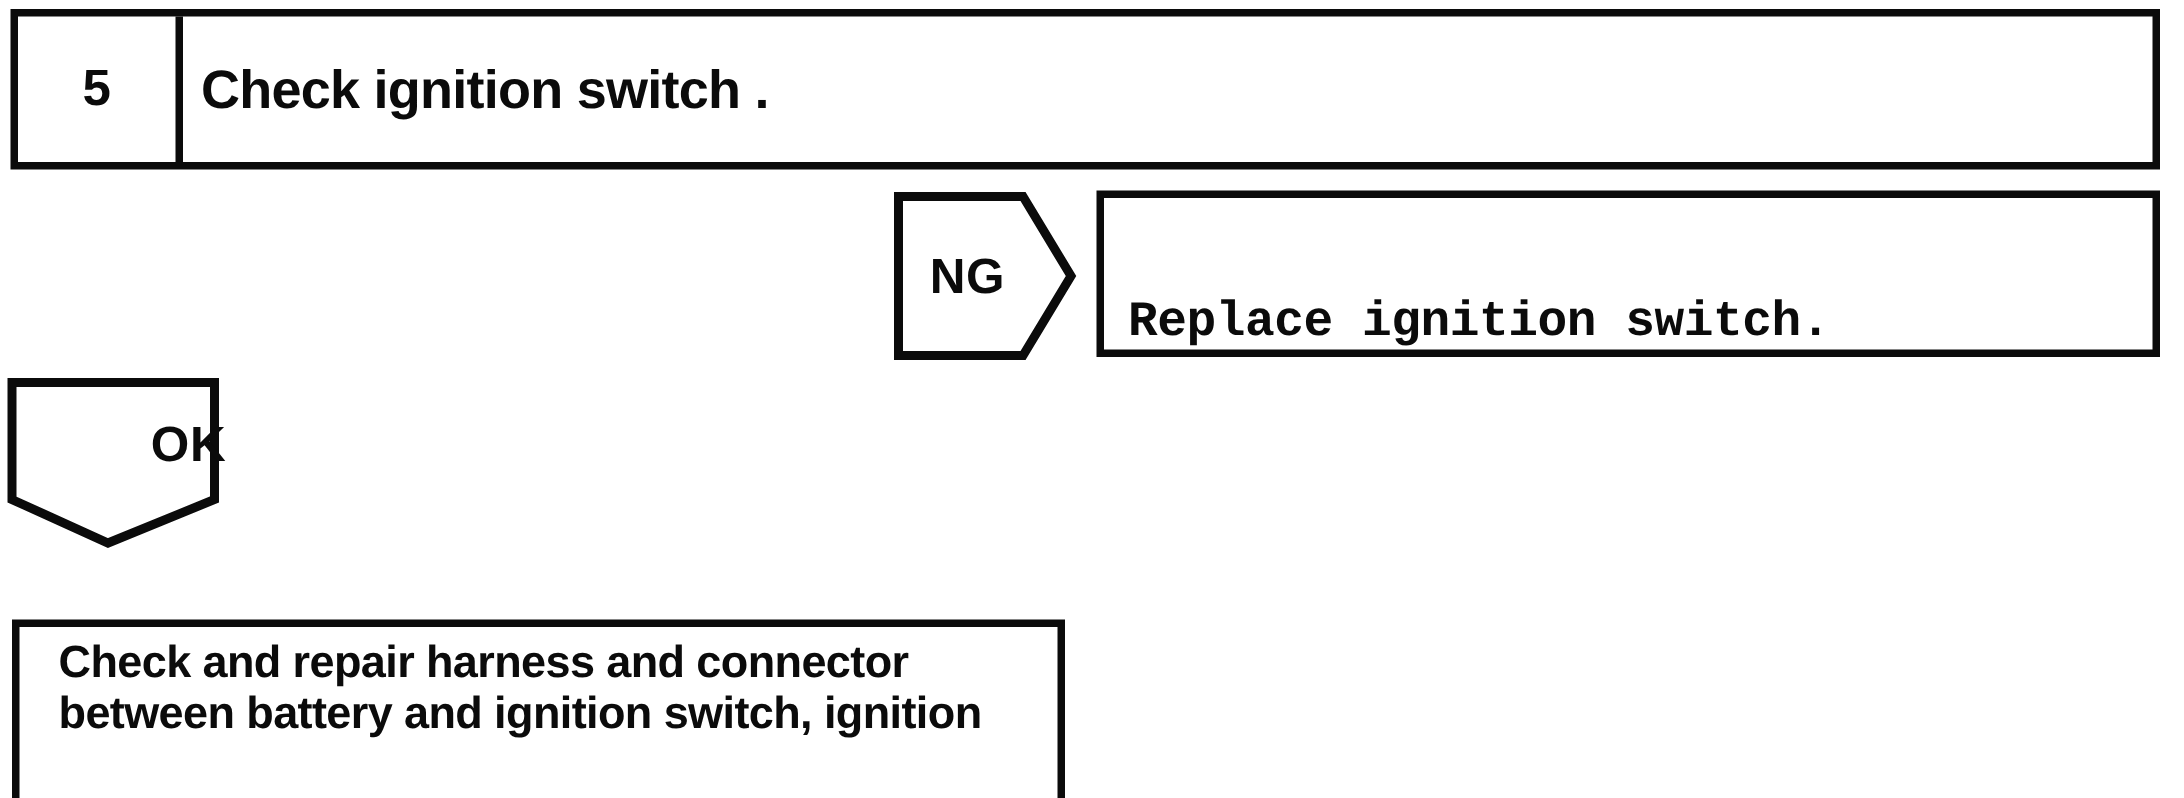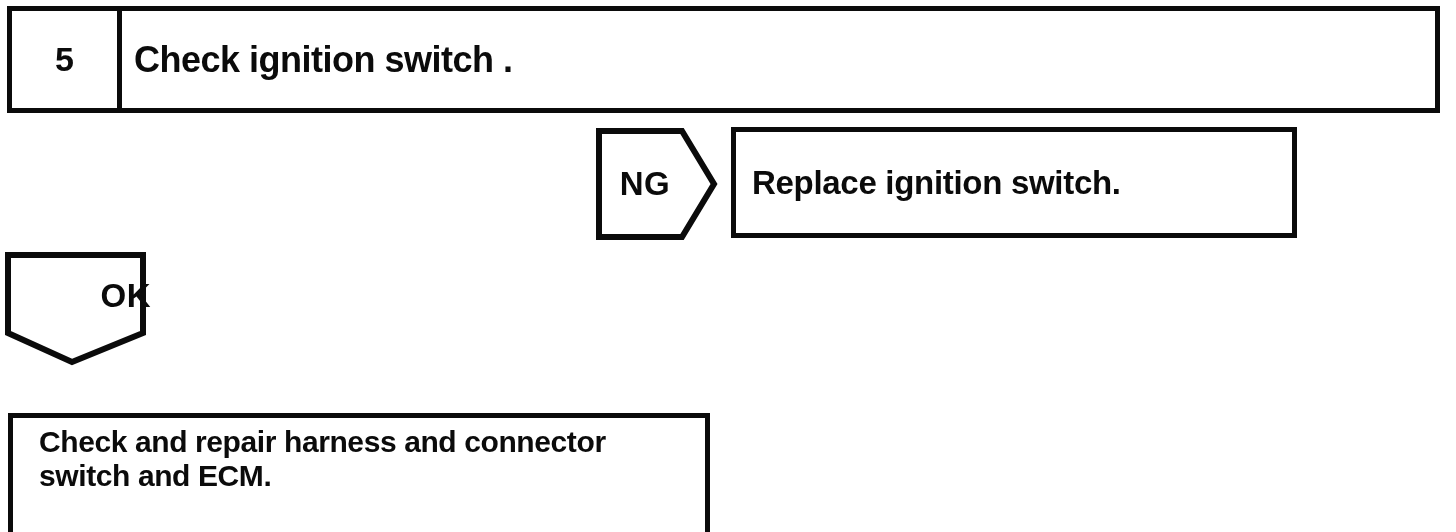--- a/index.html
+++ b/index.html
@@ -71,26 +71,27 @@
   
   .action-box {
     position: absolute;
     border: 5px solid #0b0b0b;
     box-sizing: border-box;
     background: #ffffff;
     font-weight: 700;
   }
   .ng-action-box {
     left: 731px; top: 127px;
-    width: 566px; height: 111px;
+    width: 709px; height: 111px;
     display: flex;
-    align-items: center;
+    align-items: flex-end;
     padding-left: 16px;
     font-size: 33px;
     letter-spacing: -0.3px;
+    font-family: Liberation Mono, monospace;
   }
   .ok-action-box {
     left: 8px; top: 413px;
     width: 702px; height: 136px;
     padding: 7px 4px 0 26px;
     font-size: 30px;
     line-height: 34px;
     letter-spacing: -0.4px;
   }
   .ok-action-box .text-line {
@@ -120,16 +121,16 @@
 
   <div class="connector ok-connector">
     <svg width="147" height="117" viewBox="0 0 147 117">
       <polygon points="4,4 139,4 139,82 68,111 4,82" fill="#ffffff" stroke="#0b0b0b" stroke-width="6" stroke-linejoin="miter"></polygon>
     </svg>
     <span class="shape-label">OK</span>
   </div>
 
   <div class="action-box ok-action-box">
     <div class="text-line">Check and repair harness and connector</div>
-    <div class="text-line">switch and ECM.</div>
+    <div class="text-line">between battery and ignition switch, ignition</div>
   </div>
 
 </div>
 
 </body></html>

